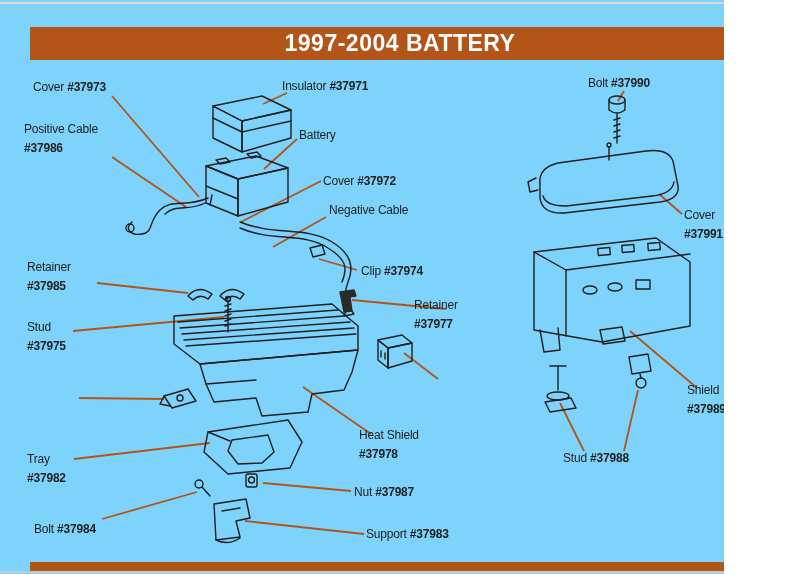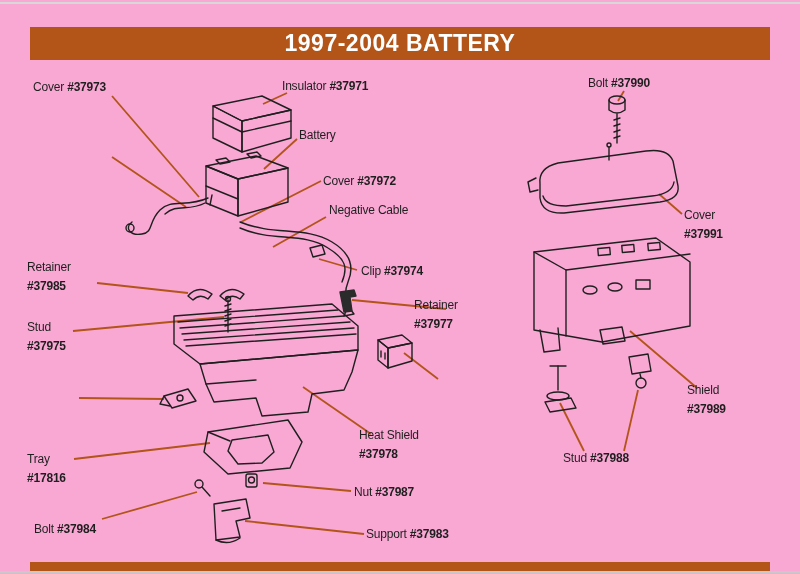--- a/index.html
+++ b/index.html
@@ -1,21 +1,21 @@
 <!DOCTYPE html>
 <html style="--accent: #b35419; --ink: #1f1f1f;"><head>
 <meta charset="utf-8">
 <style>
   :root{
     --accent:#b35419;
     --ink:#1f1f1f;
   }
   html,body{margin:0;padding:0;background:#fff;}
   .stage{
-    position:relative;width:800px;height:574px;background:#f9a8d4;overflow:hidden;
+    position:relative;width:724px;height:574px;background:#7dd3fc;overflow:hidden;
     font-family:"Liberation Sans", sans-serif;color:var(--ink);
   }
   .scan-edge-top{position:absolute;left:0;top:2px;width:100%;height:2px;background:#d8d8d8;}
   .scan-edge-bottom{position:absolute;left:0;top:571px;width:100%;height:2px;background:#c9c9c9;}
   .header-bar{
     position:absolute;left:30px;top:27px;width:740px;height:33px;background:var(--accent);
     display:flex;align-items:center;justify-content:center;
   }
   .header-bar .title{
     color:#fff;font-weight:700;font-size:23px;letter-spacing:.5px;
@@ -228,20 +228,24 @@
     <span class="part">#37973</span>
   </div>
   <div class="label" style="left:282px;top:77px">
     <span class="nm">Insulator</span>
     <span class="part">#37971</span>
   </div>
   <div class="label" style="left:588px;top:74px">
     <span class="nm">Bolt</span>
     <span class="part">#37990</span>
   </div>
+  <div class="label stacked" style="left:24px;top:120px">
+    <span class="nm">Positive Cable</span>
+    <span class="part">#37986</span>
+  </div>
   <div class="label" style="left:299px;top:126px">
     <span class="nm">Battery</span>
     <span class="part"></span>
   </div>
   <div class="label" style="left:323px;top:172px">
     <span class="nm">Cover</span>
     <span class="part">#37972</span>
   </div>
   <div class="label stacked" style="left:329px;top:201px">
     <span class="nm">Negative Cable</span>
@@ -273,21 +277,21 @@
   <div class="label stacked" style="left:359px;top:426px">
     <span class="nm">Heat Shield</span>
     <span class="part">#37978</span>
   </div>
   <div class="label" style="left:563px;top:449px">
     <span class="nm">Stud</span>
     <span class="part">#37988</span>
   </div>
   <div class="label stacked" style="left:27px;top:450px">
     <span class="nm">Tray</span>
-    <span class="part">#17816</span>
+    <span class="part">#37982</span>
   </div>
   <div class="label" style="left:354px;top:483px">
     <span class="nm">Nut</span>
     <span class="part">#37987</span>
   </div>
   <div class="label" style="left:34px;top:520px">
     <span class="nm">Bolt</span>
     <span class="part">#37984</span>
   </div>
   <div class="label" style="left:366px;top:525px">

